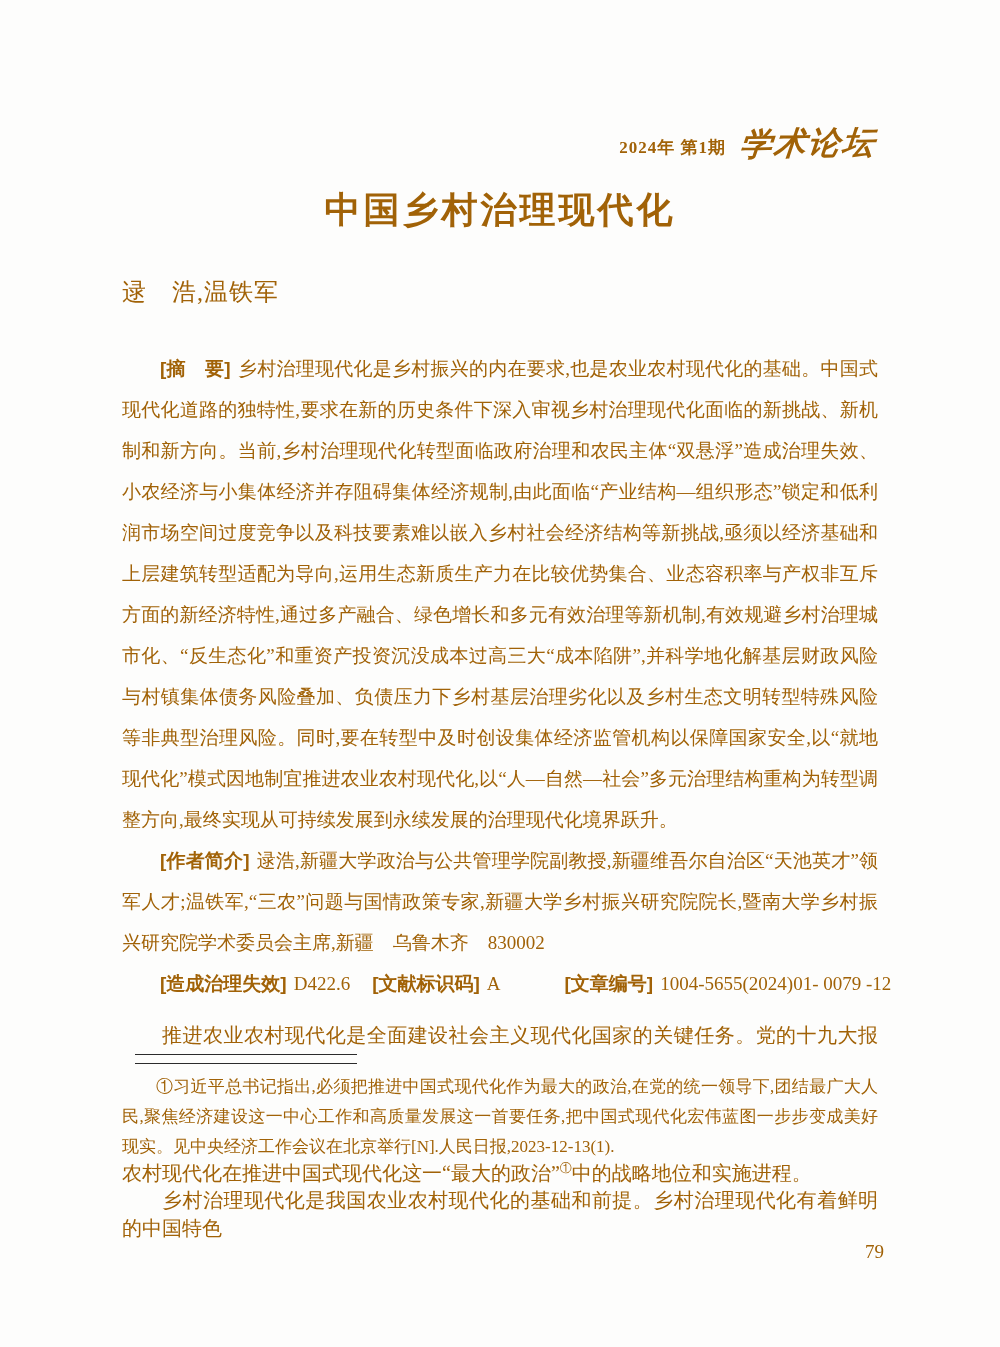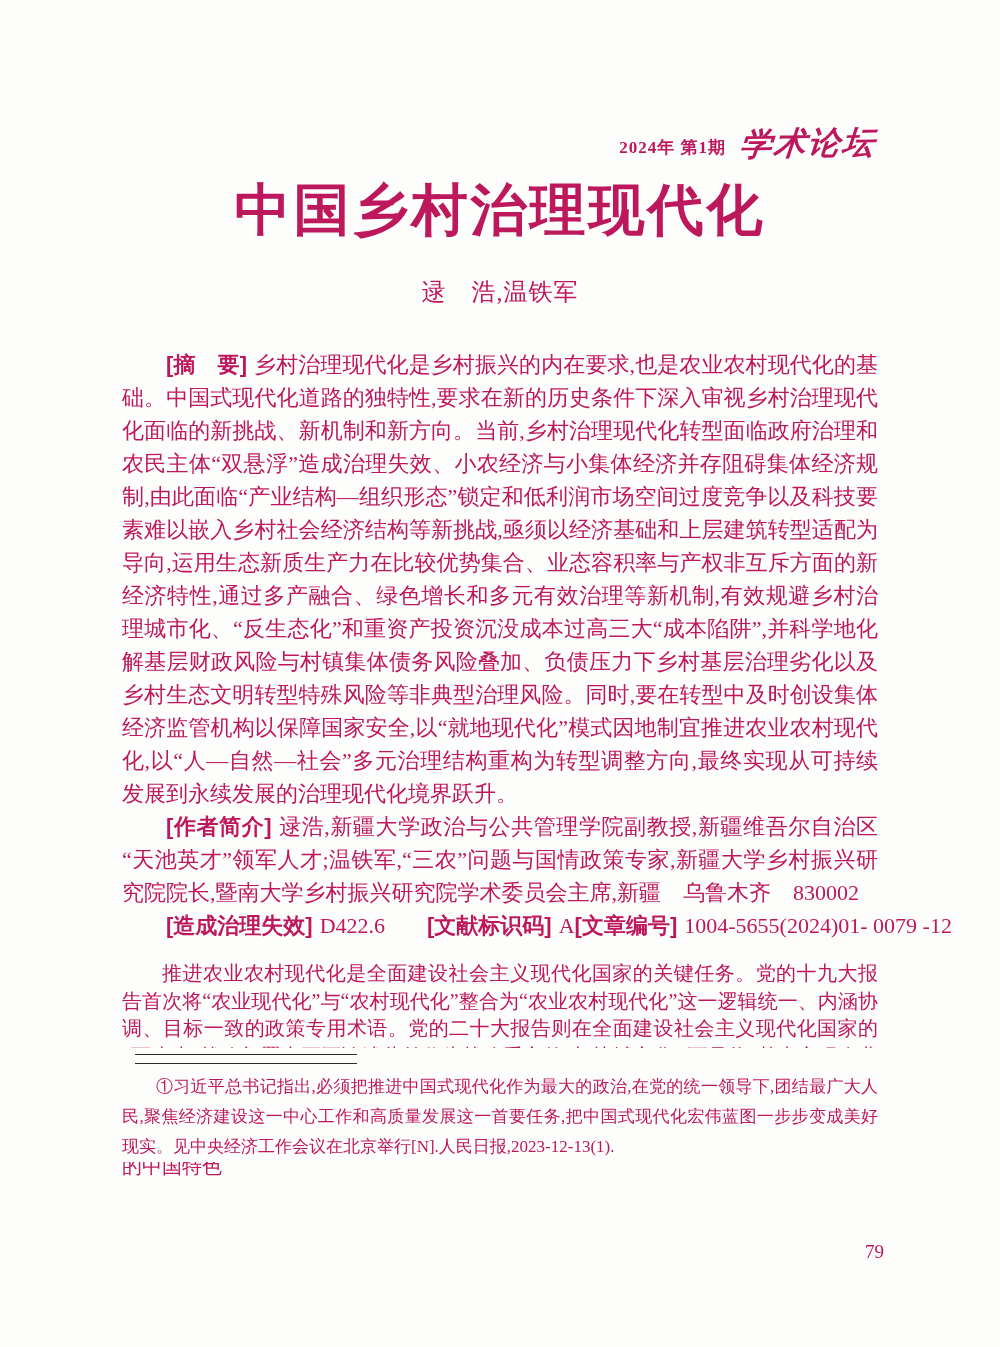--- a/index.html
+++ b/index.html
@@ -1,21 +1,21 @@
 <!DOCTYPE html>
 <html lang="zh"><head>
 <meta charset="utf-8">
 <style>
   html, body { margin:0; padding:0; background:#ffffff; }
   .page {
     position:relative;
     width:1000px; height:1347px;
     margin:0 auto;
     background:#fdfdfc;
-    color:#be185d;
+    color:#a16207;
     font-family:"Liberation Serif","DejaVu Serif",serif;
     overflow:hidden;
   }
   .content {
     position:absolute; left:122px; top:0; width:756px;
   }
   
   .journal-header {
     position:absolute; top:122px; right:124px;
     display:flex; align-items:flex-end; gap:14px;
@@ -29,43 +29,42 @@
     transform:skewX(-6deg) rotate(-1deg);
     letter-spacing:2px; white-space:nowrap;
     font-family:"DejaVu Serif","Liberation Serif",serif;
   }
   
   .article-title {
     margin-top:182px;
     text-align:center;
     font-family:"Liberation Sans","DejaVu Sans",sans-serif;
     font-weight:bold;
-    font-size:56px; line-height:56px; letter-spacing:3px;
+    font-size:36px; line-height:56px; letter-spacing:3px;
   }
   .article-authors {
     margin-top:38px;
-    text-align:center;
     font-size:24px; letter-spacing:1px;
   }
   
   .meta { margin-top:40px; }
   .meta p {
     margin:0;
-    font-size:22px; line-height:33px;
+    font-size:19px; line-height:41px;
     text-align:justify; text-justify:inter-ideograph;
     text-indent:2em;
   }
   .label {
     font-family:"Liberation Sans","DejaVu Sans",sans-serif;
     font-weight:bold;
     margin-right:7px;
   }
   .clc-line { white-space:nowrap; }
-  .clc-seg2 { margin-left:42px; }
-  .clc-seg3 { }
+  .clc-seg2 { margin-left:22px; }
+  .clc-seg3 { margin-left:64px; }
   
   .article-body { margin-top:18px; }
   .article-body p {
     margin:0;
     font-size:20px; line-height:27.5px;
     text-align:justify; text-justify:inter-ideograph;
     text-indent:2em;
   }
   sup.noteref { font-size:12px; line-height:0; }
   

